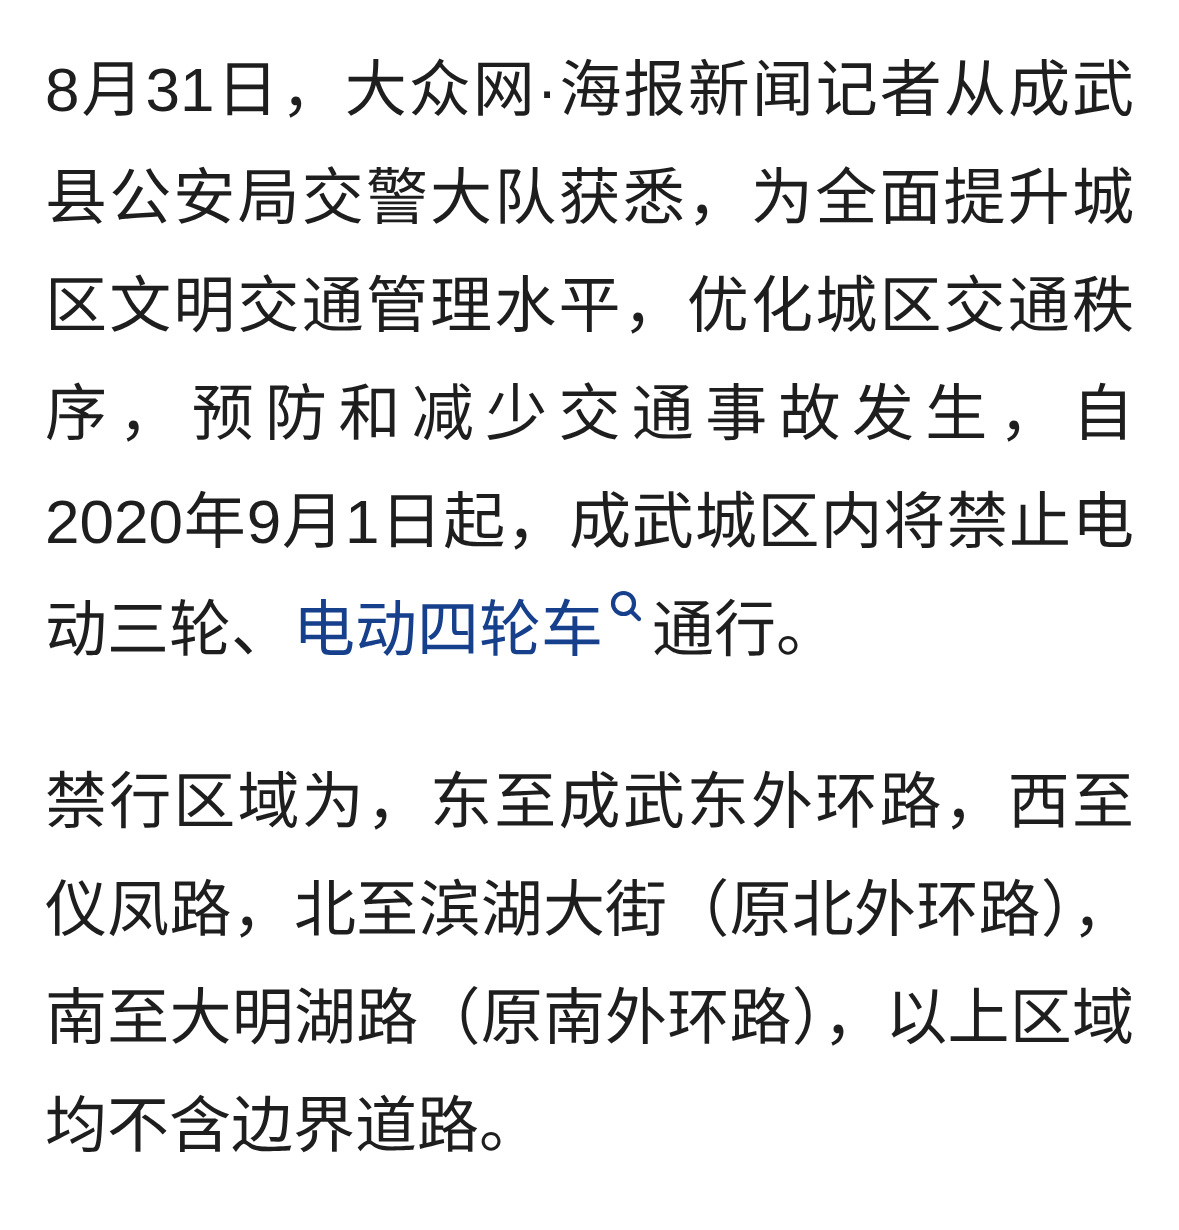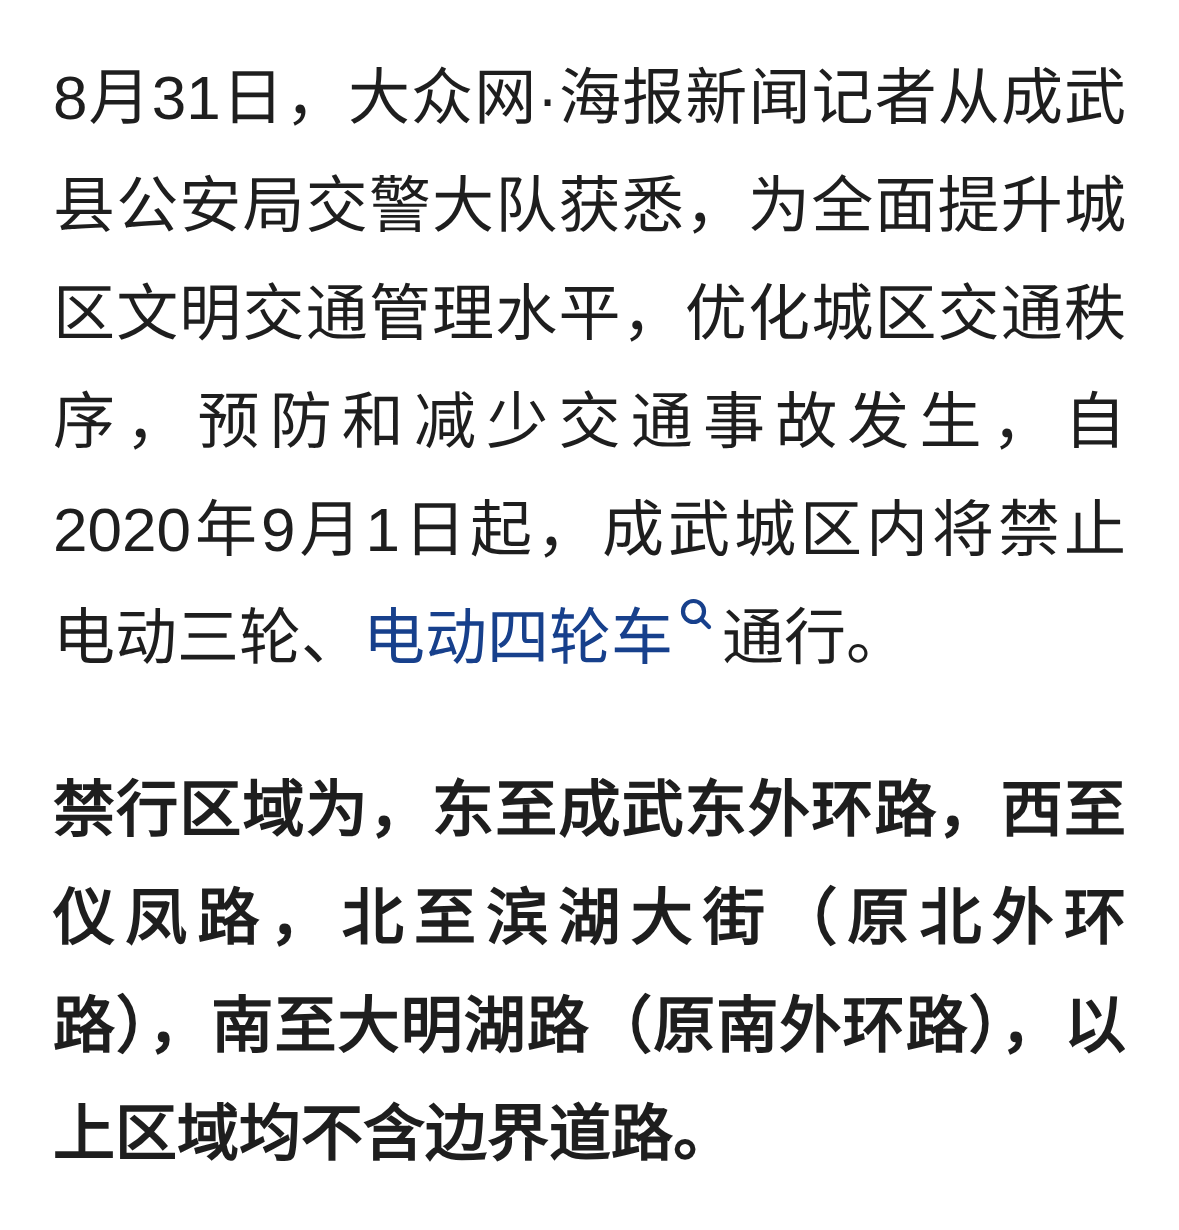--- a/index.html
+++ b/index.html
@@ -21,22 +21,22 @@
   .article {
     width: 1179px;
     padding: 36px 45px 60px 45px;
     color: var(--text-color);
     font-size: 62px;
     line-height: 108px;
     text-align: justify;
     text-justify: inter-character;
     word-break: normal;
   }
-  .para { margin: 8px; }
-  .para + .para { margin-top: 64px; font-weight: bold; }
+  .para { margin: 0; }
+  .para + .para { margin-top: 64px; }
   .nowrap { white-space: nowrap; }
   .entity-link {
     color: var(--link-color);
     text-decoration: none;
     cursor: pointer;
   }
   .search-icon {
     display: inline-block;
     width: 36px;
     height: 36px;

